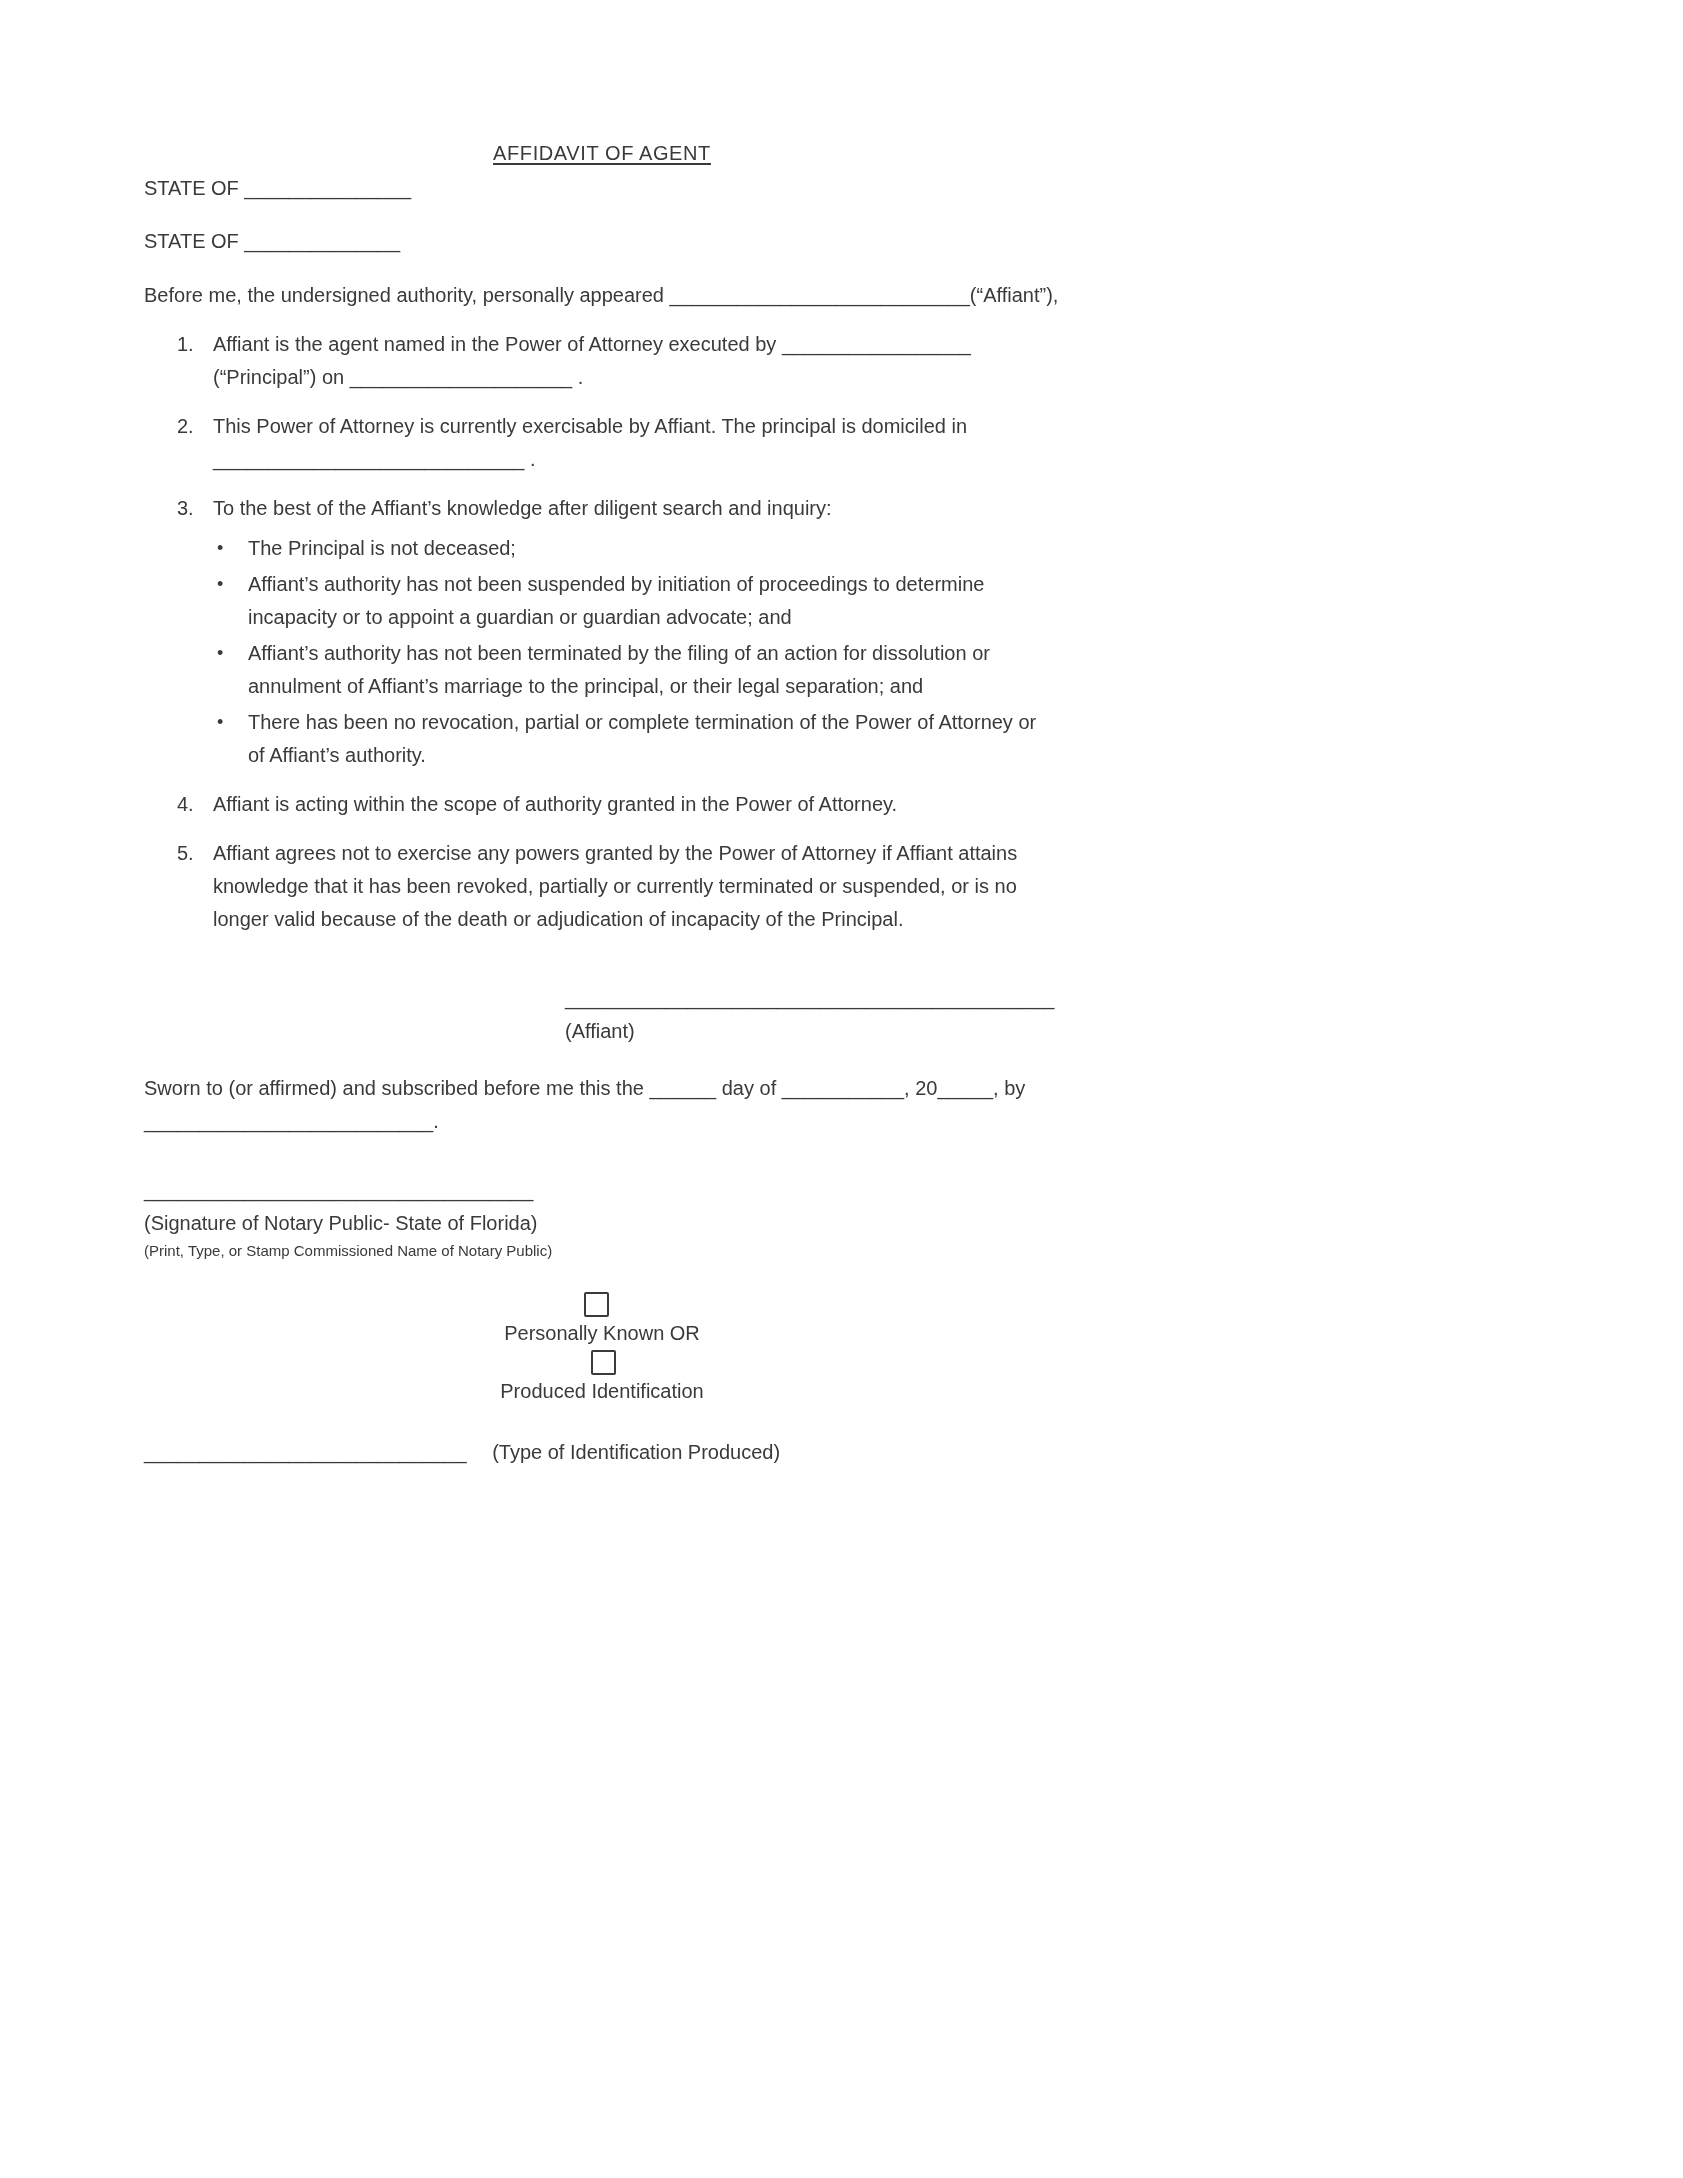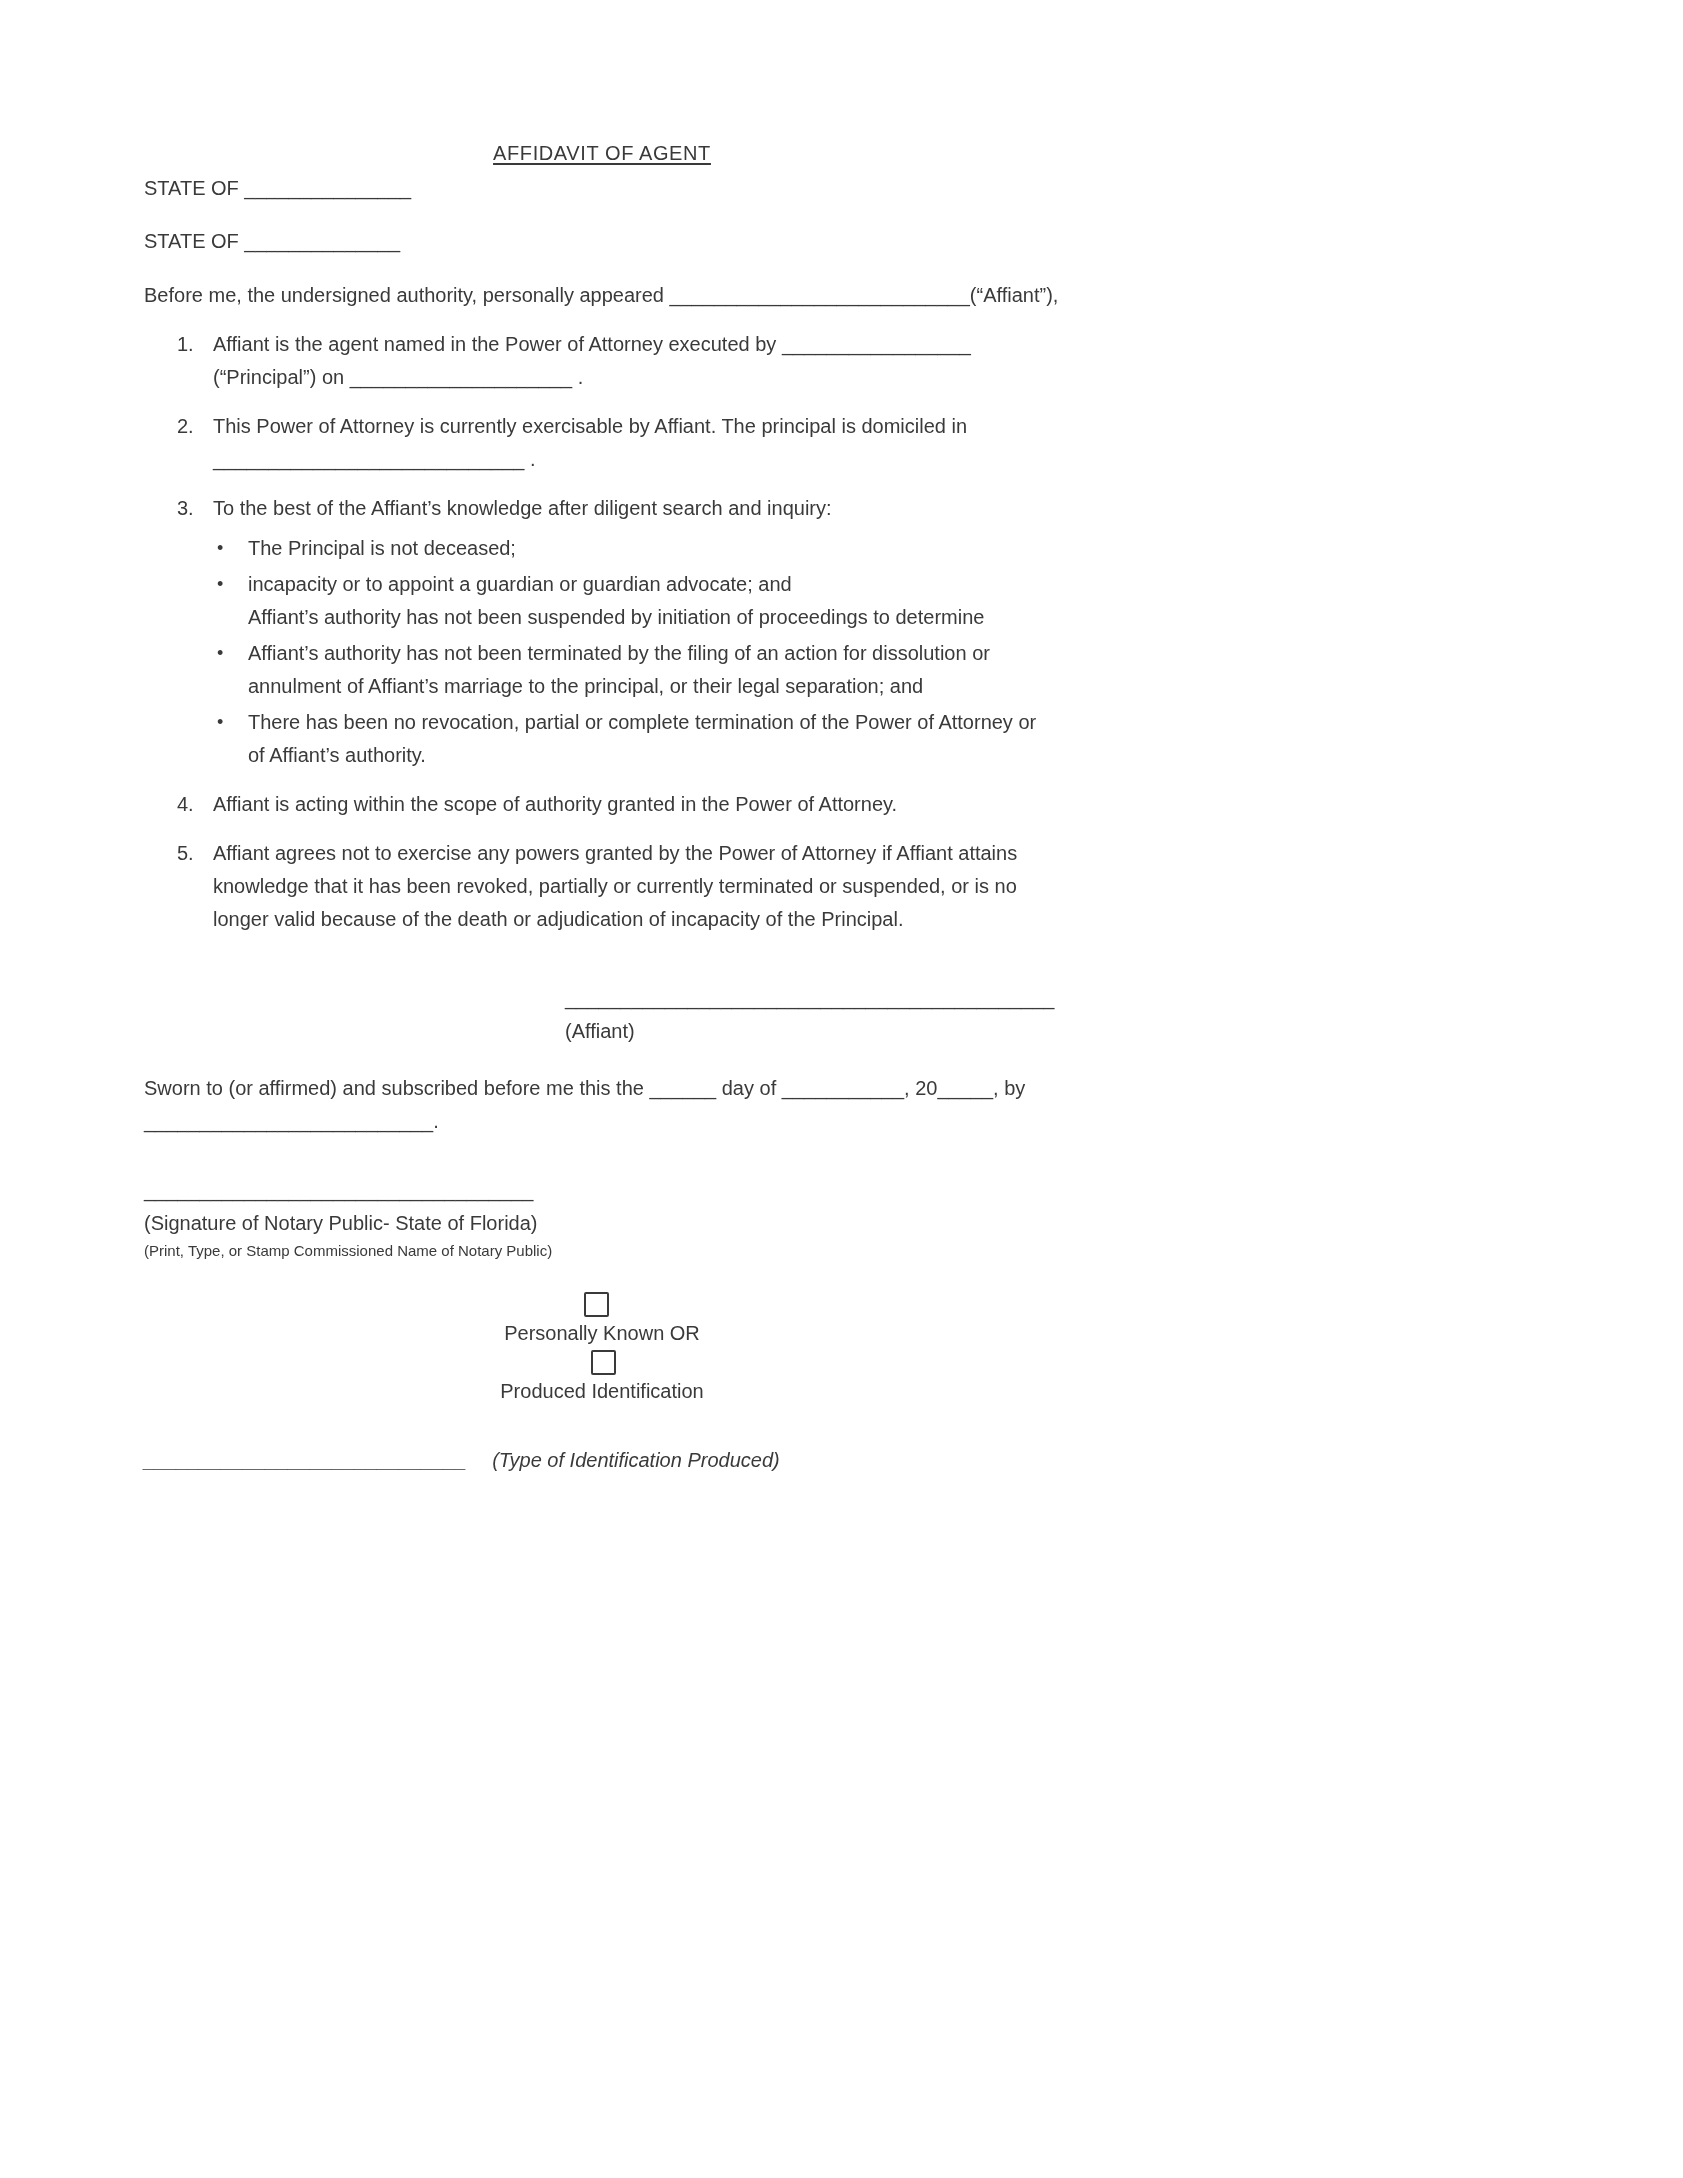--- a/index.html
+++ b/index.html
@@ -48,21 +48,21 @@
   .checkbox {
     width: 25px; height: 25px;
     border: 2px solid #3a3a3a;
     border-radius: 2px;
     display: inline-block;
     margin-right: 11px;
     background: #ffffff;
     flex: 0 0 auto;
   }
   .checkbox.second { margin-left: 13px; }
-  .type-id-row { margin-top: 36px; font-style: italic; }
+  .type-id-row { margin-top: 28px; }
   .type-id-label { margin-left: 20px; }
 </style>
 </head>
 <body>
 
 <div class="page">
   <div class="content">
 
     <div class="doc-title">AFFIDAVIT OF AGENT</div>
 
@@ -98,22 +98,22 @@
           <div class="bullet">
             <span class="bullet-marker">•</span>
             <div class="bullet-body">
               <div class="line">The Principal is not deceased;</div>
             </div>
           </div>
 
           <div class="bullet">
             <span class="bullet-marker">•</span>
             <div class="bullet-body">
+              <div class="line">Affiant’s authority has not been suspended by initiation of proceedings to determine</div>
               <div class="line">incapacity or to appoint a guardian or guardian advocate; and</div>
-              <div class="line">Affiant’s authority has not been suspended by initiation of proceedings to determine</div>
             </div>
           </div>
 
           <div class="bullet">
             <span class="bullet-marker">•</span>
             <div class="bullet-body">
               <div class="line">Affiant’s authority has not been terminated by the filing of an action for dissolution or</div>
               <div class="line">annulment of Affiant’s marriage to the principal, or their legal separation; and</div>
             </div>
           </div>

